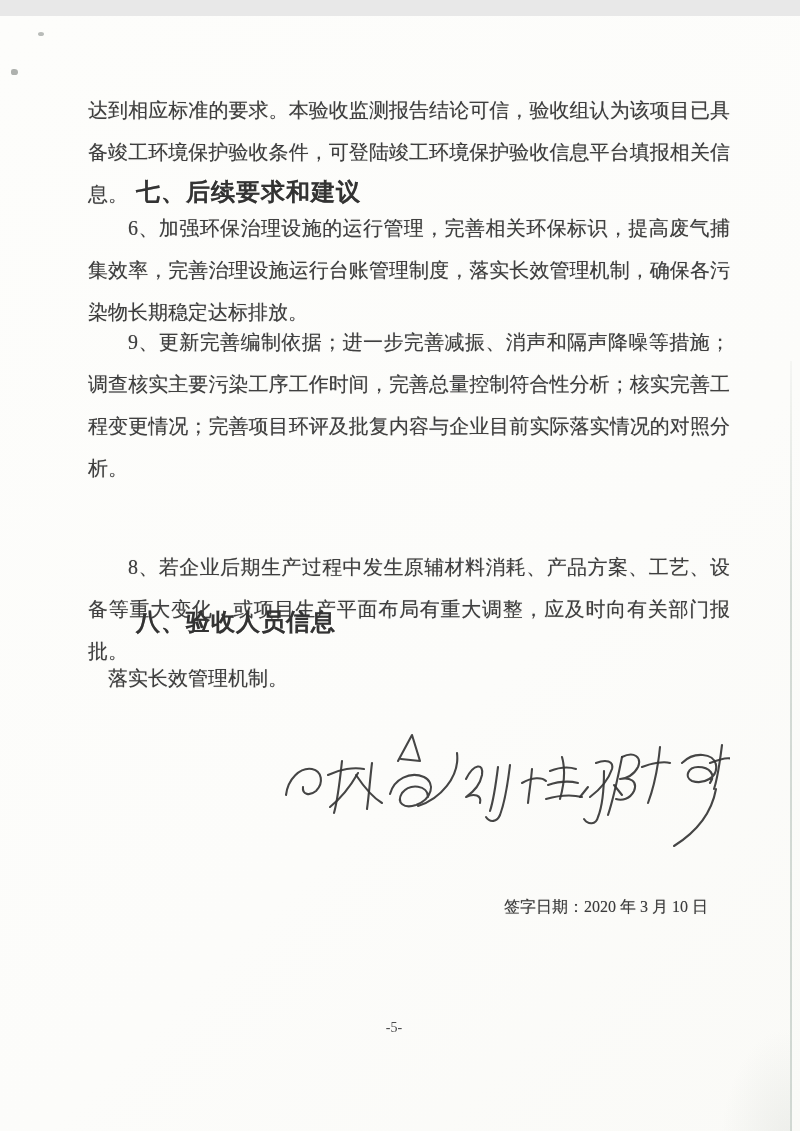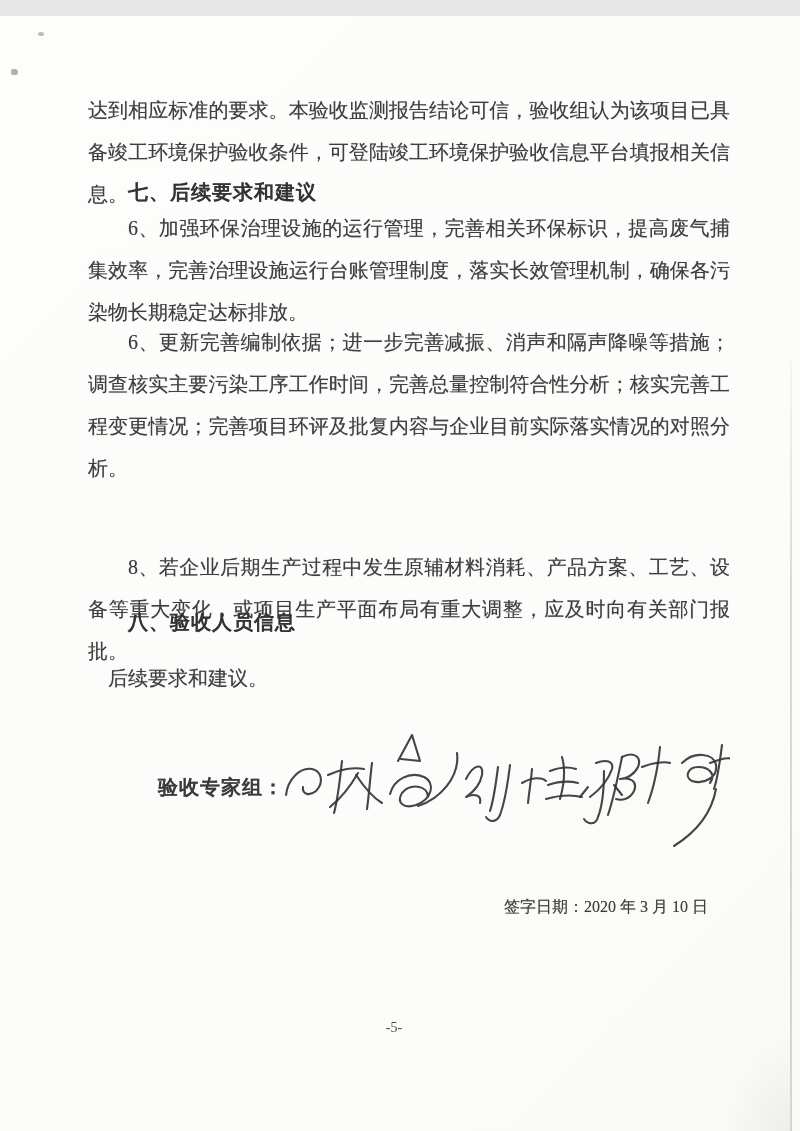--- a/index.html
+++ b/index.html
@@ -23,21 +23,21 @@
     text-align: justify;
     color: #3f3f3f;
     text-shadow: 0 0 0.7px rgba(70,70,70,0.55);
   }
   .indent2 { text-indent: 2em; }
   .indent1 { text-indent: 1em; }
   .heading {
     position: absolute;
     left: 88px;
     width: 642px;
-    font-size: 20px;
+    font-size: 24px;
     line-height: 42px;
     font-weight: bold;
     font-family: "Liberation Sans", "DejaVu Sans", sans-serif;
     color: #333;
     text-indent: 2em;
     letter-spacing: 1px;
     text-shadow: 0 0 0.6px rgba(55,55,55,0.5);
   }
   .sig-label {
     position: absolute;
@@ -118,30 +118,29 @@
   <div class="speck-2"></div>
   <div class="edge-line"></div>
   <div class="corner-shade"></div>
 
   <p class="textblock" style="top:73px">达到相应标准的要求。本验收监测报告结论可信，验收组认为该项目已具备竣工环境保护验收条件，可登陆竣工环境保护验收信息平台填报相关信息。</p>
 
   <h3 class="heading" style="top:155px">七、后续要求和建议</h3>
 
   <p class="textblock indent2" style="top:191px">6、加强环保治理设施的运行管理，完善相关环保标识，提高废气捕集效率，完善治理设施运行台账管理制度，落实长效管理机制，确保各污染物长期稳定达标排放。</p>
 
-  <p class="textblock indent2" style="top:305px">6、更新完善编制依据；进一步完善减振、消声和隔声降噪等措施；调查核实主要污染工序工作时间，完善总量控制符合性分析；核实完善工程变更情况；完善项目环评及批复内容与企业目前实际落实情况的对照分析。</p>
+  <p class="textblock indent2" style="top:305px">9、更新完善编制依据；进一步完善减振、消声和隔声降噪等措施；调查核实主要污染工序工作时间，完善总量控制符合性分析；核实完善工程变更情况；完善项目环评及批复内容与企业目前实际落实情况的对照分析。</p>
 
 
   <p class="textblock indent2" style="top:530px">8、若企业后期生产过程中发生原辅材料消耗、产品方案、工艺、设备等重大变化，或项目生产平面布局有重大调整，应及时向有关部门报批。</p>
 
   <h3 class="heading" style="top:585px">八、验收人员信息</h3>
 
-  <p class="textblock indent1" style="top:641px">后续要求和建议。</p>
+  <p class="textblock indent1" style="top:641px">落实长效管理机制。</p>
 
-  <span class="sig-label">验收专家组：</span>
 
   <svg class="signatures" viewBox="0 0 460 142" xmlns="http://www.w3.org/2000/svg">
     <g>
       <path d="M16,76 C18,60 30,48 42,50 C52,52 54,64 46,72 C40,77 32,76 33,68"></path>
       <path d="M72,42 C70,60 68,80 64,94"></path>
       <path d="M58,56 C70,50 84,48 94,50"></path>
       <path d="M88,54 C80,68 70,80 60,88"></path>
       <path d="M86,56 C94,68 102,78 112,84"></path>
       <path d="M102,44 C100,60 99,76 97,90"></path>
       <path d="M128,42 L142,16 L150,42 L131,40"></path>

